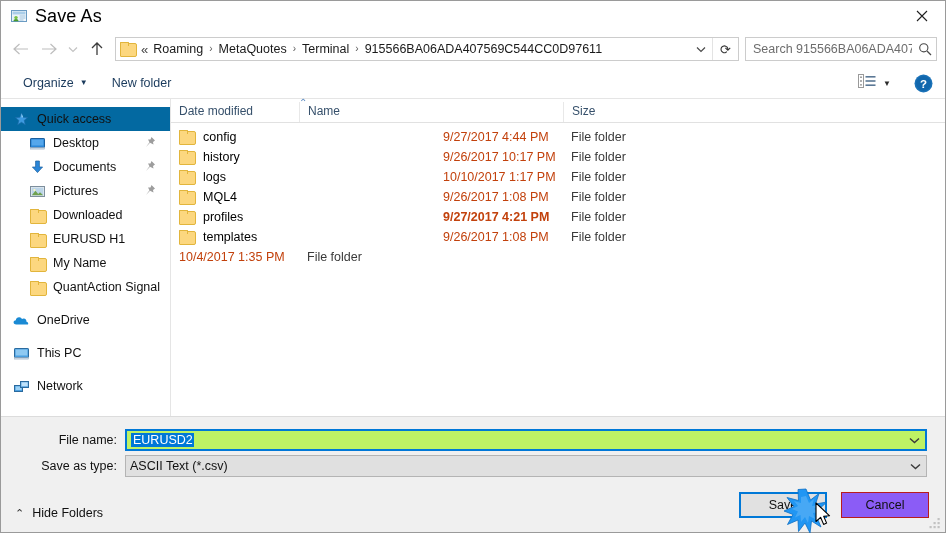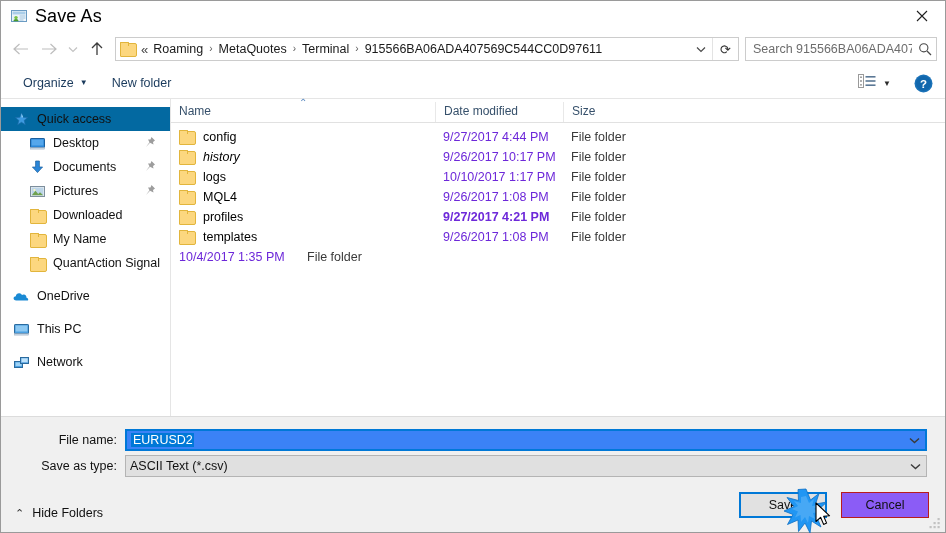--- a/index.html
+++ b/index.html
@@ -171,21 +171,21 @@
   #sort-arrow {
     position: absolute; left: 128px; top: 0;
     font-size: 10px; color: #5a8ac0; line-height: 8px;
   }
 
   #filelist { flex: 1 1 auto; overflow: hidden; padding-top: 4px; }
   .frow { height: 20px; display: flex; align-items: center; font-size: 12.5px; }
   .fname { display: flex; align-items: center; flex: none; }
   .fico { width: 16px; height: 14px; position: relative; margin-right: 8px; flex: none; }
   .fname-text { color: #000; }
-  .fdate { color: #6d28d9; flex: none; }
+  .fdate { color: #c2410c; flex: none; }
   .ftype { color: #3a3a3a; flex: none; }
   .fsize { flex: none; }
 
   
   #footer {
     flex: none;
     background: #f0f0f0;
     border-top: 1px solid #dcdcdc;
     padding: 12px 0 0 0;
     position: relative;
@@ -193,21 +193,21 @@
   }
   .formrow { display: flex; align-items: center; height: 22px; margin-bottom: 4px; }
   .formlabel {
     width: 124px; flex: none; text-align: right;
     padding-right: 8px;
     font-size: 12.5px; color: #111;
   }
   .combo {
     flex: 1 1 auto; height: 22px; margin-right: 18px;
     display: flex; align-items: center;
-    background: #3b82f6;
+    background: #bef264;
     border: 1px solid #b4b4b4;
     min-width: 0;
   }
   .combo.focused { border: 2px solid #0078d7; }
   .combo.readonly { background: #e0e0e0; border: 1px solid #b4b4b4; }
   .combo-val { flex: 1 1 auto; padding-left: 4px; font-size: 12.5px; color: #111; min-width: 0; overflow: hidden; white-space: nowrap;}
   .combo-val .sel { background: #0078d7; color: #ffffff; padding: 1px 1px 1px 2px; }
   .combo-arrow { width: 22px; flex: none; display: flex; align-items:center; justify-content:center; }
 
   #btnrow {
@@ -427,20 +427,26 @@
         </span>
       </div>
 
       <div class="side-item indent">
         <span class="side-ico">
             <span class="folder-glyph"></span>
           </span>
         <span class="side-label">Downloaded</span>
       </div>
 
+      <div class="side-item indent">
+        <span class="side-ico">
+            <span class="folder-glyph"></span>
+          </span>
+        <span class="side-label">EURUSD H1</span>
+      </div>
 
       <div class="side-item indent">
         <span class="side-ico">
             <span class="folder-glyph"></span>
           </span>
         <span class="side-label">My Name</span>
       </div>
 
       <div class="side-item indent">
         <span class="side-ico">
@@ -478,40 +484,40 @@
             <rect x="7.6" y="2.4" width="6" height="3.6" fill="#bfe2fa"></rect>
           </svg>
         </span>
         <span class="side-label">Network</span>
       </div>
     </div>
 
     <div id="filepane">
 
       <div id="colheader">
+        <div class="col" style="width:128px;">Date modified</div>
         <div class="col" style="width:264px;">Name</div>
-        <div class="col" style="width:128px;">Date modified</div>
         <div class="col" style="width:82px;">Size</div>
         <span id="sort-arrow">⌃</span>
       </div>
 
       <div id="filelist">
 
         <div class="frow">
           <div class="fname" style="width:264px;padding-left:8px;">
             <span class="fico"><span class="folder-glyph"></span></span>
             <span class="fname-text">config</span>
           </div>
           <div class="fdate" style="width:128px;padding-left:8px;">9/27/2017 4:44 PM</div>
           <div class="ftype" style="width:118px;padding-left:8px;">File folder</div>
           <div class="fsize" style="width:82px;padding-left:8px;"></div>
         </div>
 
         <div class="frow">
-          <div class="fname" style="width:264px;padding-left:8px;font-style:italic;">
+          <div class="fname" style="width:264px;padding-left:8px;">
             <span class="fico"><span class="folder-glyph"></span></span>
             <span class="fname-text">history</span>
           </div>
           <div class="fdate" style="width:128px;padding-left:8px;">9/26/2017 10:17 PM</div>
           <div class="ftype" style="width:118px;padding-left:8px;">File folder</div>
           <div class="fsize" style="width:82px;padding-left:8px;"></div>
         </div>
 
         <div class="frow">
           <div class="fname" style="width:264px;padding-left:8px;">

